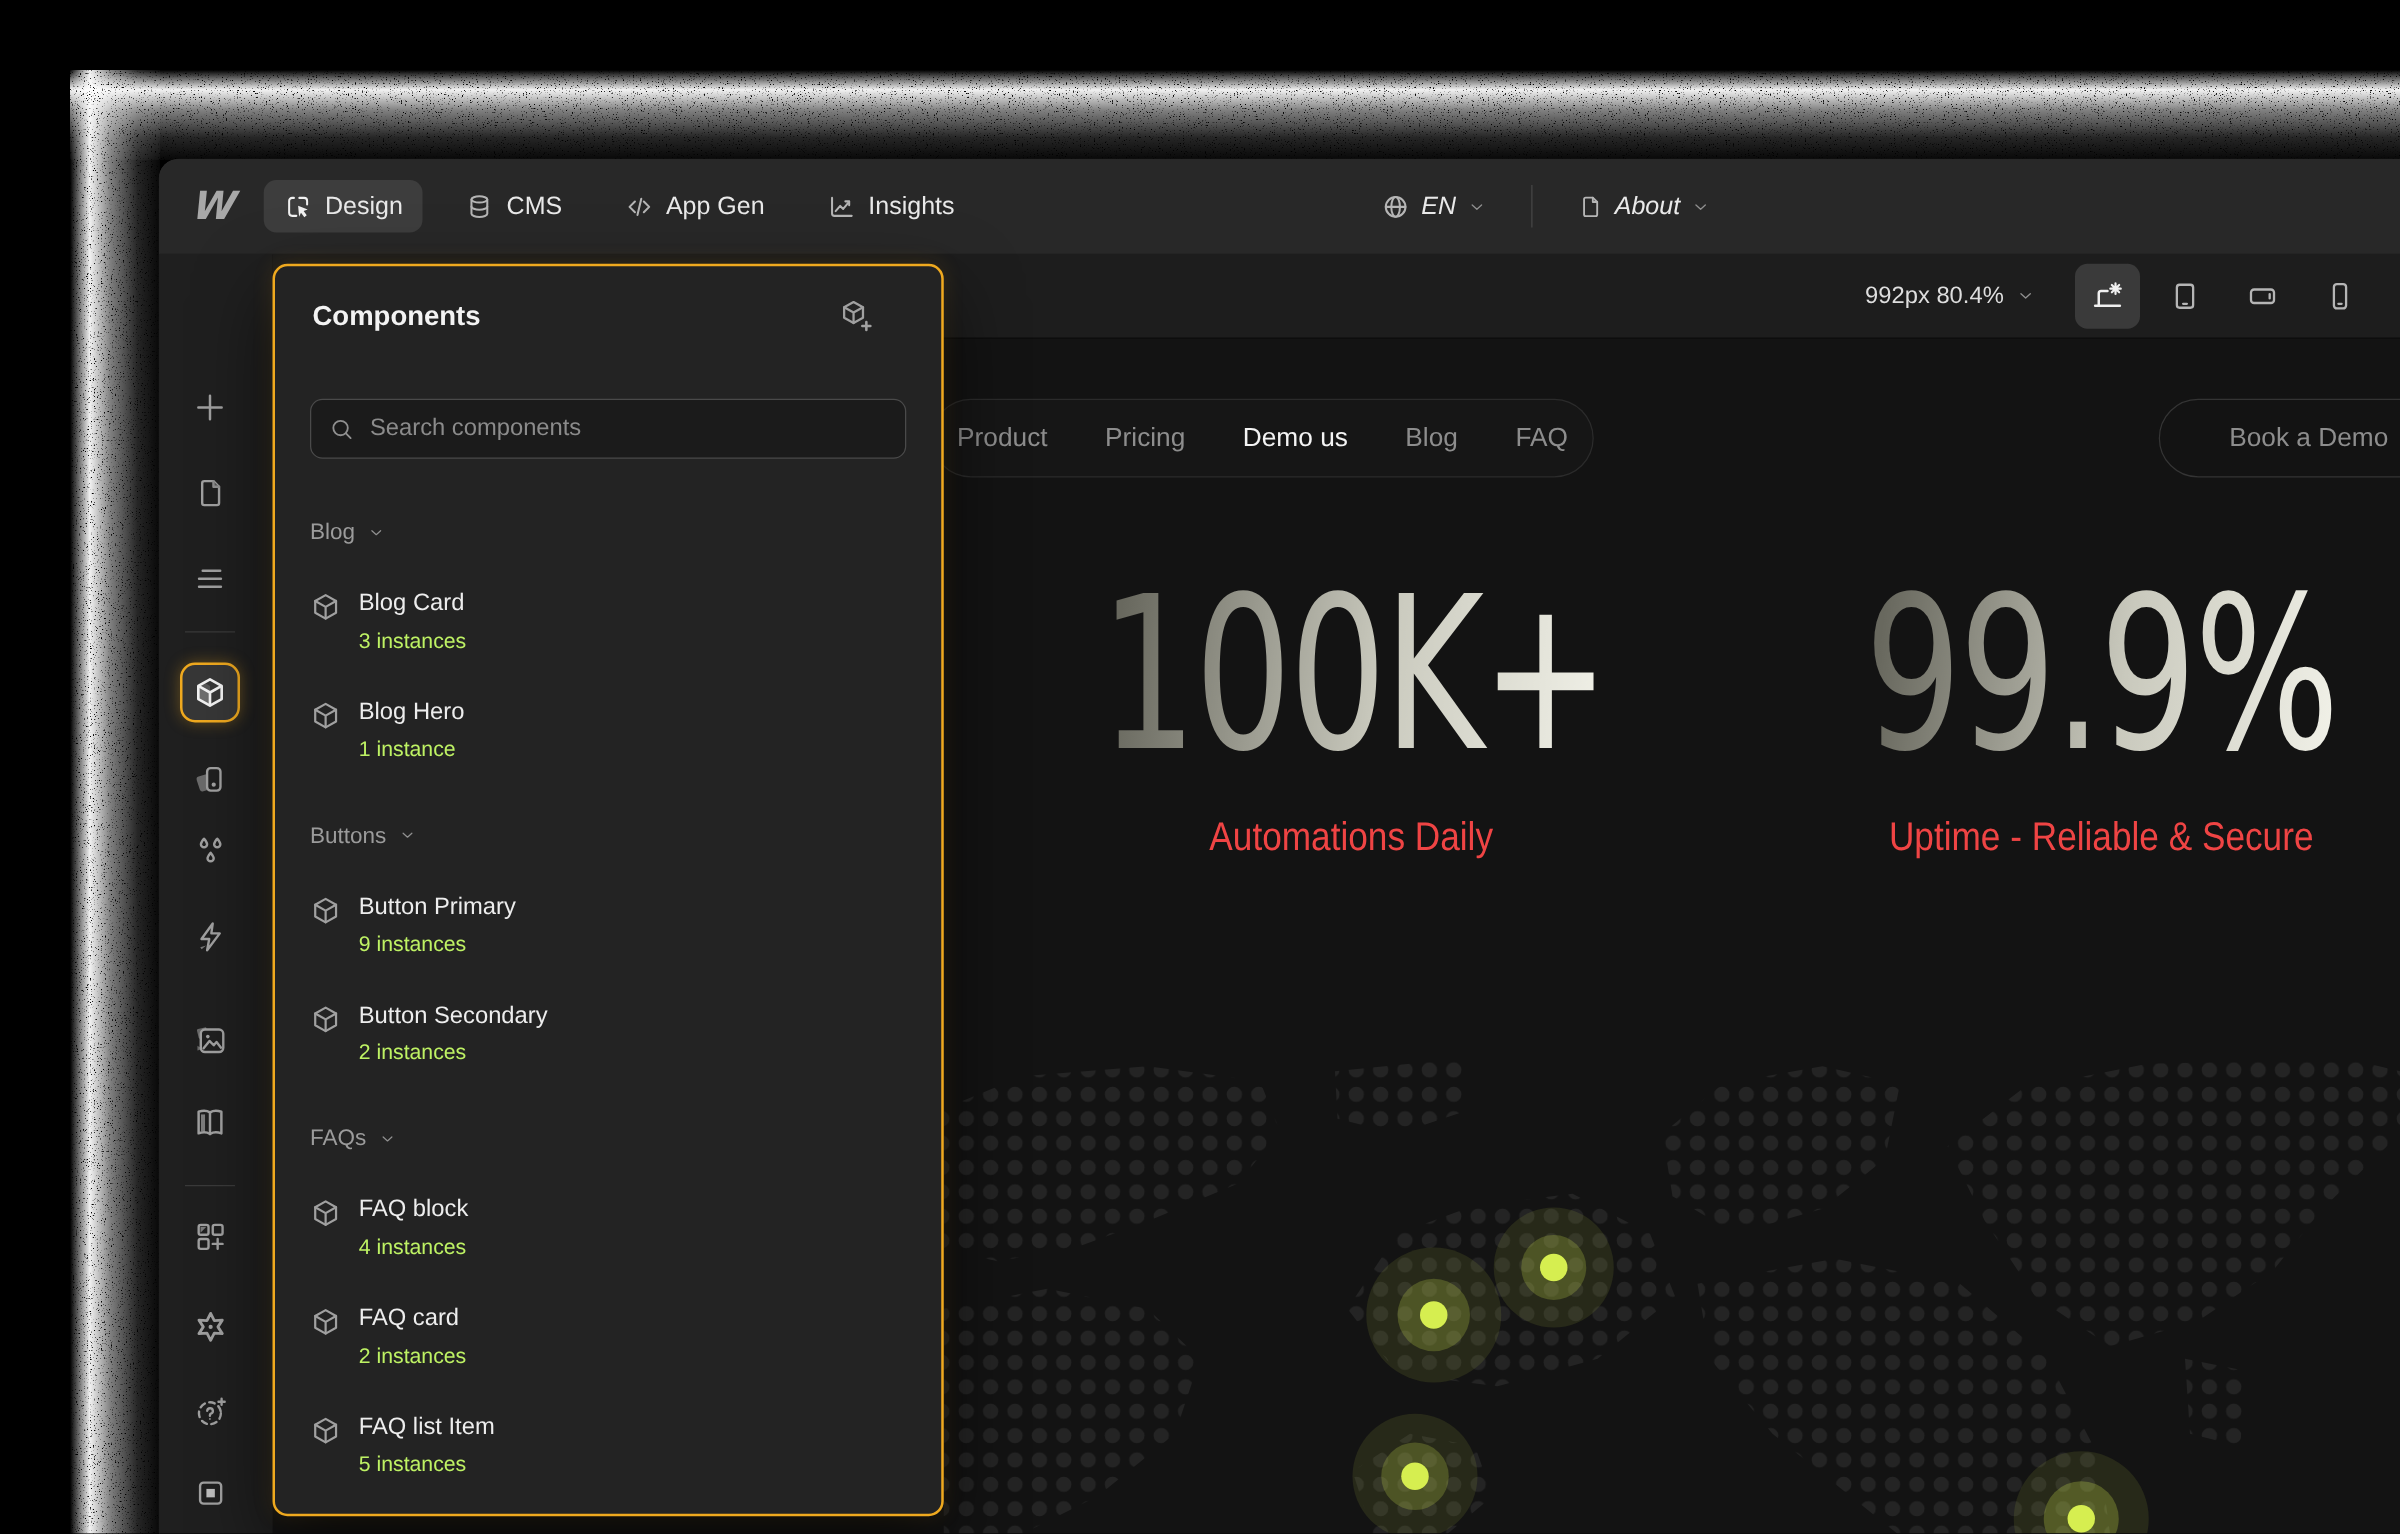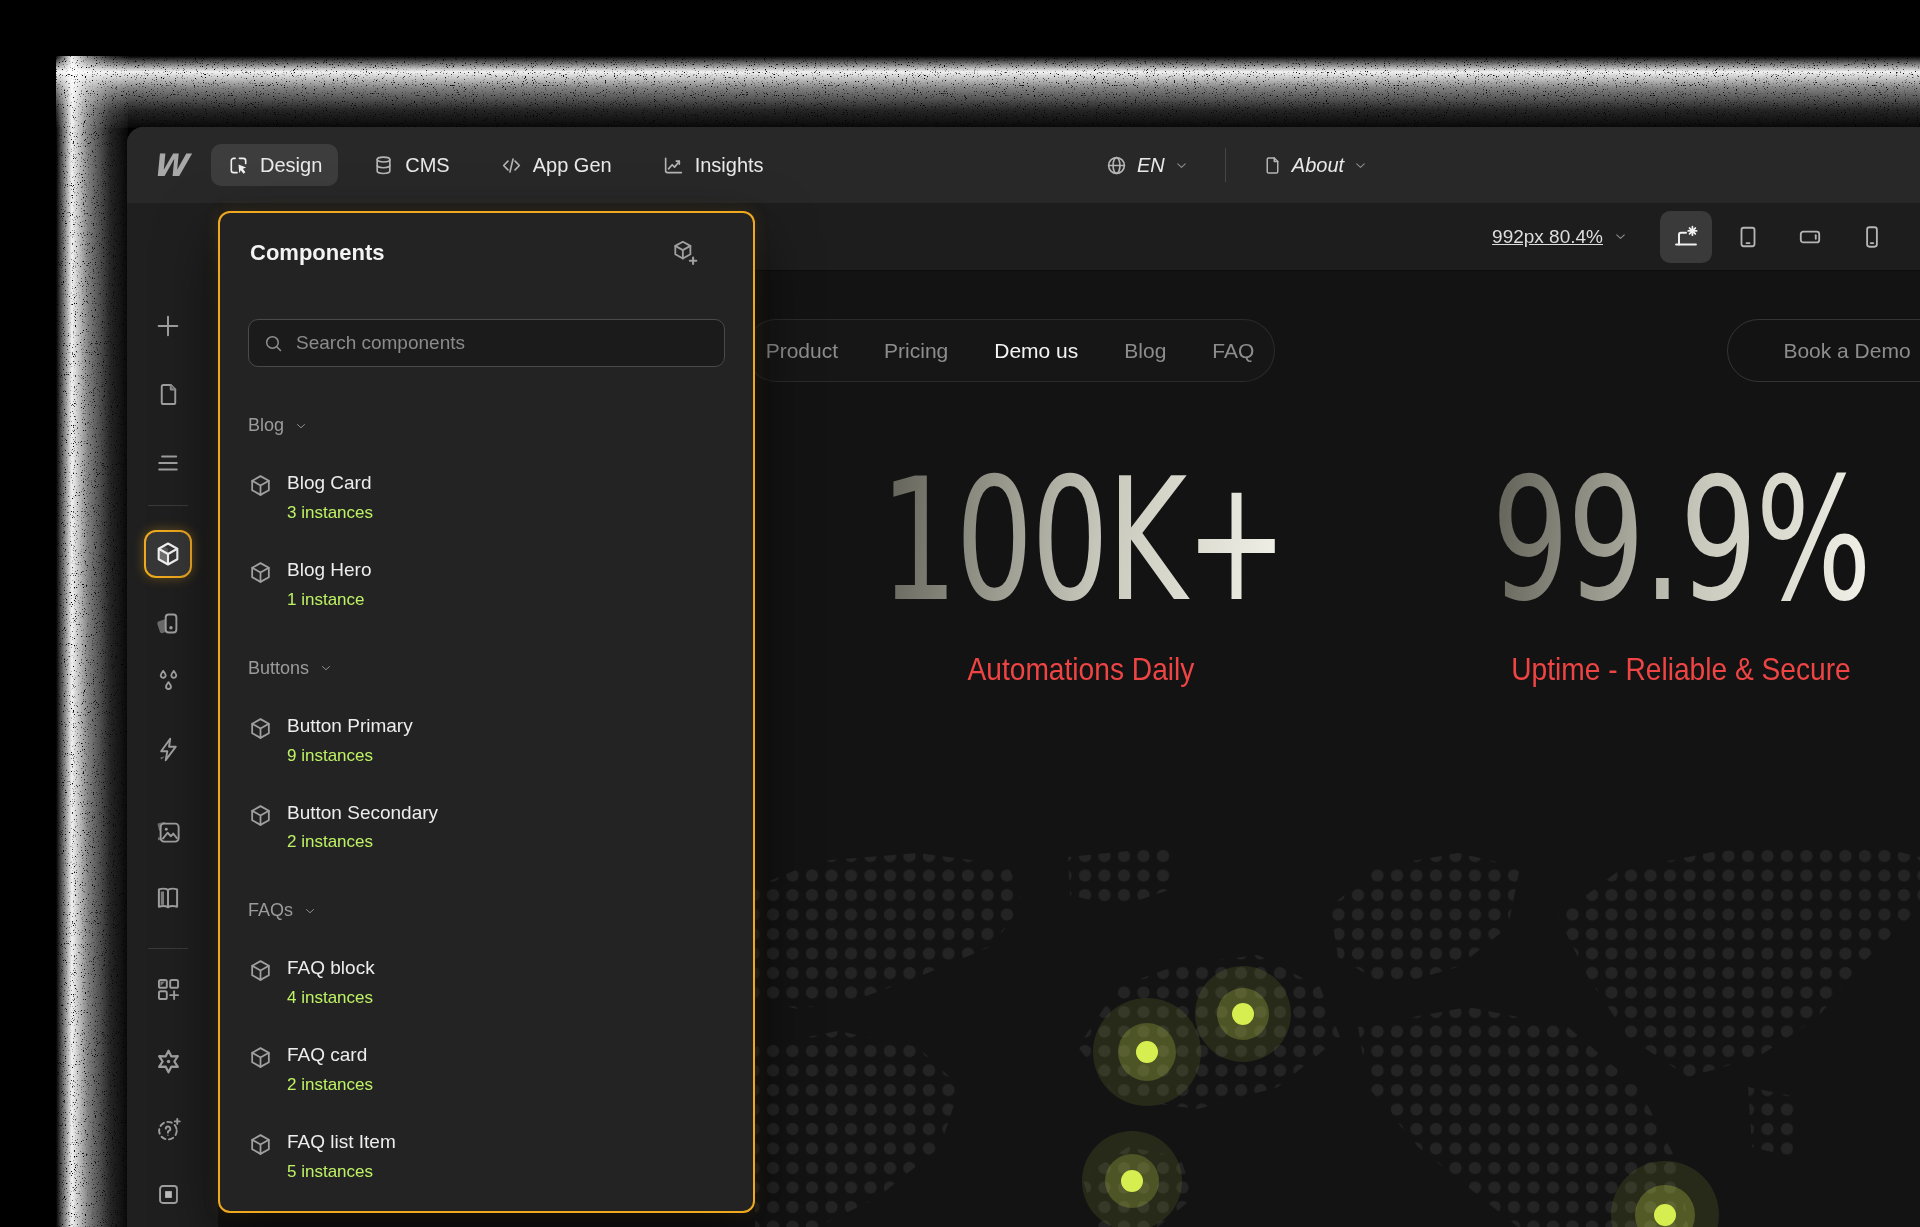--- a/index.html
+++ b/index.html
@@ -29,21 +29,21 @@
   
   .rail{position:absolute;left:0;top:76px;bottom:0;width:91px;background:#1f1f1f;z-index:4;}
   .rail-btn{position:absolute;left:19px;width:44px;height:44px;display:flex;align-items:center;justify-content:center;}
   .rail-sel{left:17px;width:48px;height:48px;background:#373737;border:2px solid #efa91f;border-radius:12px;
             box-sizing:border-box;box-shadow:0 0 12px rgba(239,169,31,.35);}
   .rail-div{position:absolute;left:21px;width:40px;height:1px;background:#3a3a3a;}
 
   
   .strip{position:absolute;left:91px;right:0;top:76px;height:67px;background:#1d1d1d;box-shadow:0 1px 0 #0c0c0c;z-index:3;}
   .bp-cluster{position:absolute;right:22px;top:0;height:100%;display:flex;align-items:center;gap:10px;}
-  .bp-label{display:flex;align-items:center;gap:10px;color:#dedede;font-size:19px;margin-right:22px;text-decoration:underline;}
+  .bp-label{display:flex;align-items:center;gap:10px;color:#dedede;font-size:19px;margin-right:22px;}
   .bp-btn{width:52px;height:52px;display:flex;align-items:center;justify-content:center;border-radius:10px;}
   .bp-btn.active{background:#3a3a3a;}
 
   
   .canvas{position:absolute;left:91px;right:0;top:143px;bottom:0;background:#131313;overflow:hidden;z-index:2;}
   .site-nav{position:absolute;left:527px;top:49px;width:530px;height:63px;border:1.5px solid rgba(255,255,255,.09);
             border-radius:32px;background:rgba(255,255,255,.015);display:flex;align-items:center;justify-content:center;
             gap:46px;box-sizing:border-box;padding:0 10px;}
   .nav-link{color:#8d8d8d;font-size:21px;white-space:nowrap;}
   .nav-link.active{color:#f4f4f4;}

